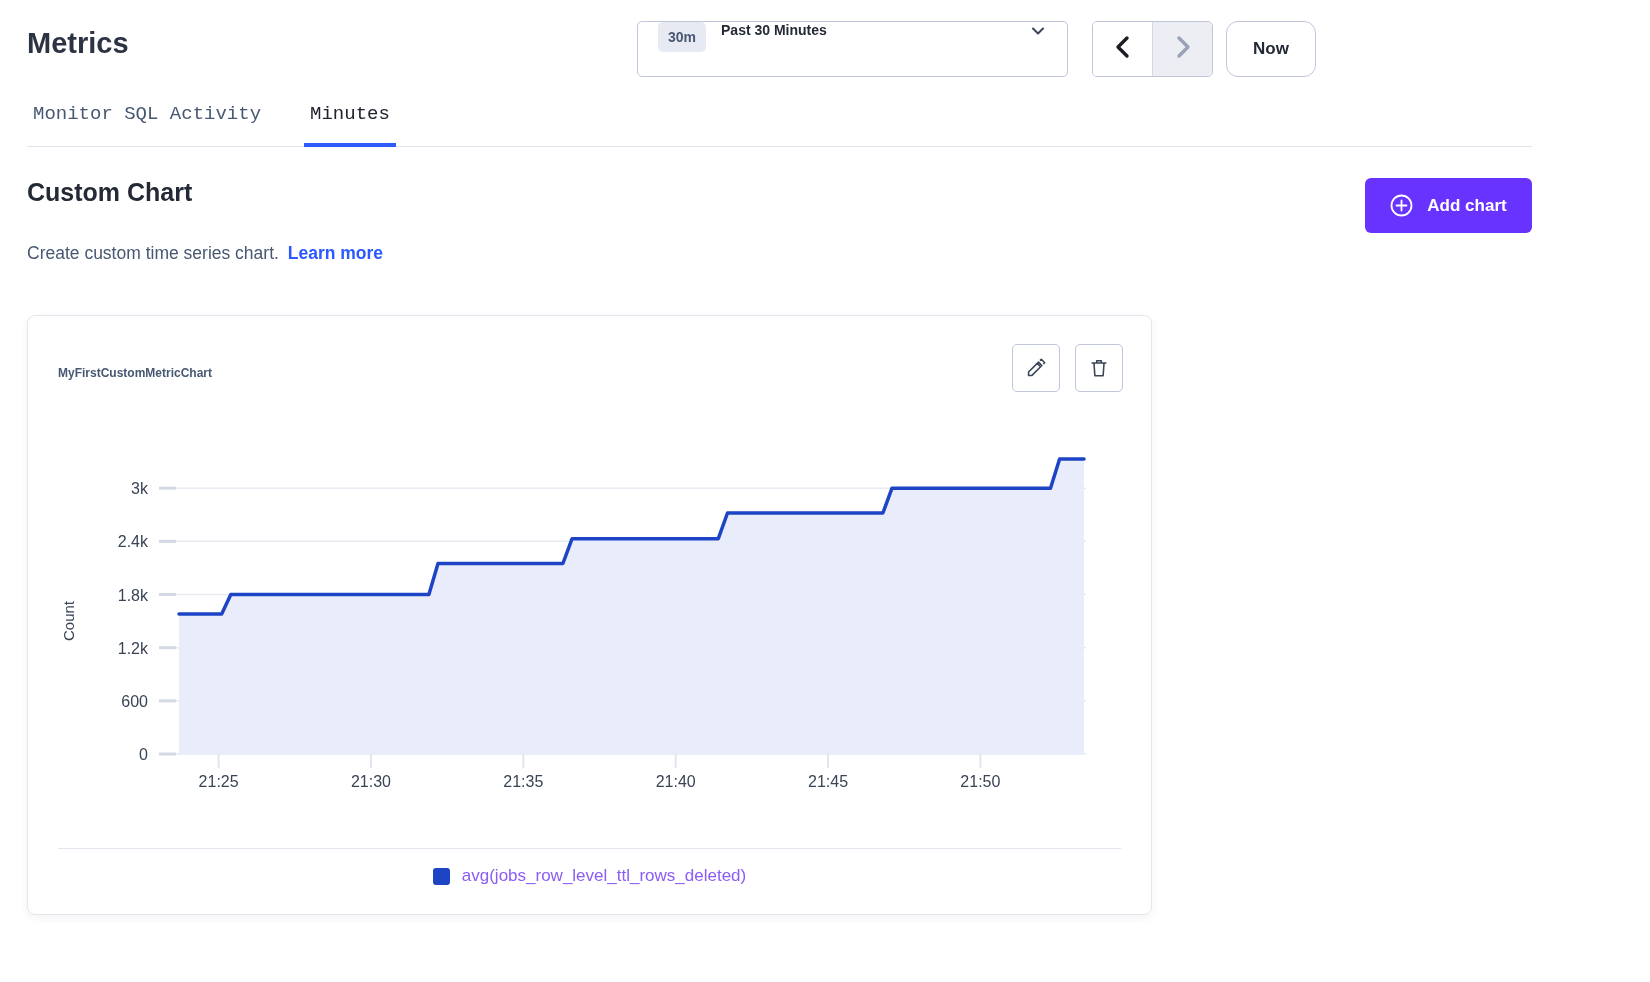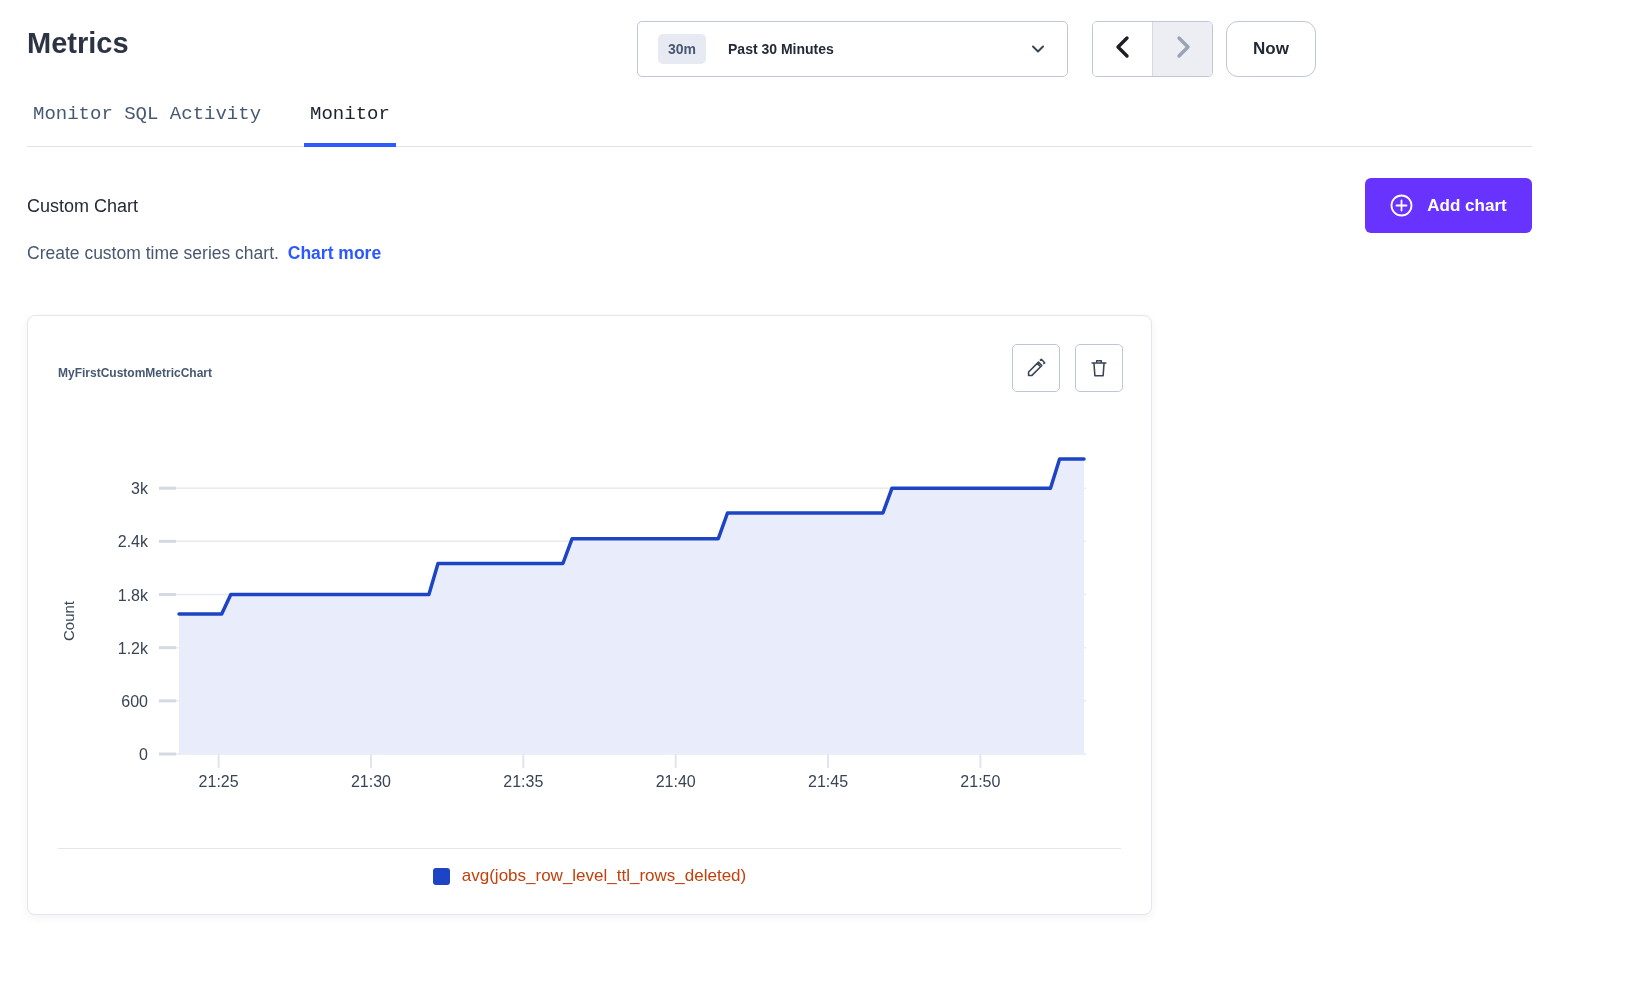--- a/index.html
+++ b/index.html
@@ -10,21 +10,21 @@
   }
   *{box-sizing:border-box;margin:0;padding:0;}
   html,body{width:1650px;height:982px;background:#ffffff;overflow:hidden;
     font-family:"Liberation Sans","DejaVu Sans",sans-serif;color:#242a35;}
   #app{position:relative;width:1650px;height:982px;}
 
   
   .page-title{position:absolute;left:27px;top:27px;font-size:29px;font-weight:700;color:#2c3444;}
 
   .time-select{position:absolute;left:637px;top:21px;width:431px;height:56px;background:#fff;
-    border:1px solid #c0c6d9;border-radius:5px;display:flex;align-items:center;gap:22px;
+    border:1px solid #c0c6d9;border-radius:5px;display:flex;align-items:flex-start;gap:15px;
     padding:0 20px;cursor:pointer;}
   .tw-badge{background:#e7eaf3;color:#475872;font-size:14px;font-weight:700;
     padding:8px 10px;border-radius:5px;line-height:1;}
   .ts-label{font-size:14px;font-weight:600;color:#242a35;}
   .ts-chevron{margin-left:auto;display:flex;}
 
   .nav-group{position:absolute;left:1092px;top:21px;width:121px;height:56px;background:#fff;
     border:1px solid #c0c6d9;border-radius:5px;display:flex;overflow:hidden;}
   .nav-cell{flex:1;display:flex;align-items:center;justify-content:center;cursor:pointer;background:#fff;}
   .nav-cell.disabled{background:#eceef4;border-left:1px solid #d4d9e4;cursor:default;}
@@ -34,21 +34,21 @@
     font-size:17px;font-weight:600;color:#242a35;cursor:pointer;}
 
   
   .tabs{position:absolute;left:27px;top:103px;width:1505px;display:flex;gap:37px;
     border-bottom:1px solid #e0e3ec;font-family:Liberation Mono, monospace;}
   .tab{font-size:19px;color:#475872;padding:0 6px 18px;border-bottom:4px solid transparent;
     cursor:pointer;margin-bottom:-1px;}
   .tab.active{color:#20242d;border-bottom-color:var(--tab-underline);}
 
   
-  .section-title{position:absolute;left:27px;top:196px;font-size:18px;font-weight:400;color:#242a35;}
+  .section-title{position:absolute;left:27px;top:178px;font-size:25px;font-weight:700;color:#242a35;}
   .section-sub{position:absolute;left:27px;top:243px;font-size:17.5px;color:#475872;}
   .learn-link{color:var(--link-blue);font-weight:600;cursor:pointer;margin-left:4px;}
   .add-chart-btn{position:absolute;left:1365px;top:178px;width:167px;height:55px;
     background:var(--accent-purple);border:none;border-radius:6px;color:#fff;
     display:flex;align-items:center;justify-content:center;gap:14px;
     font-size:17px;font-weight:600;cursor:pointer;font-family:inherit;}
 
   
   .card{position:absolute;left:27px;top:315px;width:1125px;height:600px;background:#fff;
     border:1px solid #e3e6ee;border-radius:8px;box-shadow:0 3px 8px rgba(44,52,68,0.06);}
@@ -56,21 +56,21 @@
   .chart-actions{position:absolute;top:28px;right:28px;display:flex;gap:15px;}
   .icon-btn{width:48px;height:48px;background:#fff;border:1px solid #c0c6d9;border-radius:5px;
     display:flex;align-items:center;justify-content:center;cursor:pointer;}
   .chart-svg{position:absolute;left:30px;top:100px;}
   .chart-svg text.tick{font-size:16px;fill:#394455;font-family:"Liberation Sans","DejaVu Sans",sans-serif;}
   .chart-svg text.axis-label{font-size:15px;fill:#394455;font-family:"Liberation Sans","DejaVu Sans",sans-serif;}
   .card-divider{position:absolute;left:30px;right:30px;top:532px;height:1px;background:#e3e6ee;}
   .legend{position:absolute;left:0;right:0;top:550px;display:flex;align-items:center;
     justify-content:center;gap:12px;cursor:pointer;}
   .legend-swatch{width:17px;height:17px;border-radius:3px;background:var(--series-blue);}
-  .legend-label{font-size:17px;color:#c2410c;}
+  .legend-label{font-size:17px;color:#8b5cf6;}
 </style>
 </head>
 <body>
 
 <div id="app">
 
   <h1 class="page-title">Metrics</h1>
 
   <div class="time-select">
     <span class="tw-badge">30m</span>
@@ -96,27 +96,27 @@
             <path d="M8 5l9 9-9 9" fill="none" stroke="#9aa2b5" stroke-width="3.4" stroke-linecap="round" stroke-linejoin="round"></path>
           </svg>
       </span>
     </div>
   </div>
 
   <div class="now-btn">Now</div>
 
   <div class="tabs">
     <div class="tab">Monitor SQL Activity</div>
-    <div class="tab active">Monitor</div>
+    <div class="tab active">Minutes</div>
   </div>
 
   <h2 class="section-title">Custom Chart</h2>
   <div class="section-sub">
     <span>Create custom time series chart.</span>
-    <span class="learn-link">Chart more</span>
+    <span class="learn-link">Learn more</span>
   </div>
   <button class="add-chart-btn">
     <span style="display:flex;">
       <svg width="23" height="23" viewBox="0 0 23 23">
           <circle cx="11.5" cy="11.5" r="10" fill="none" stroke="#fff" stroke-width="1.8"></circle>
           <path d="M11.5 6.5v10M6.5 11.5h10" stroke="#fff" stroke-width="1.8" stroke-linecap="round"></path>
         </svg>
     </span>
     <span>Add chart</span>
   </button>

